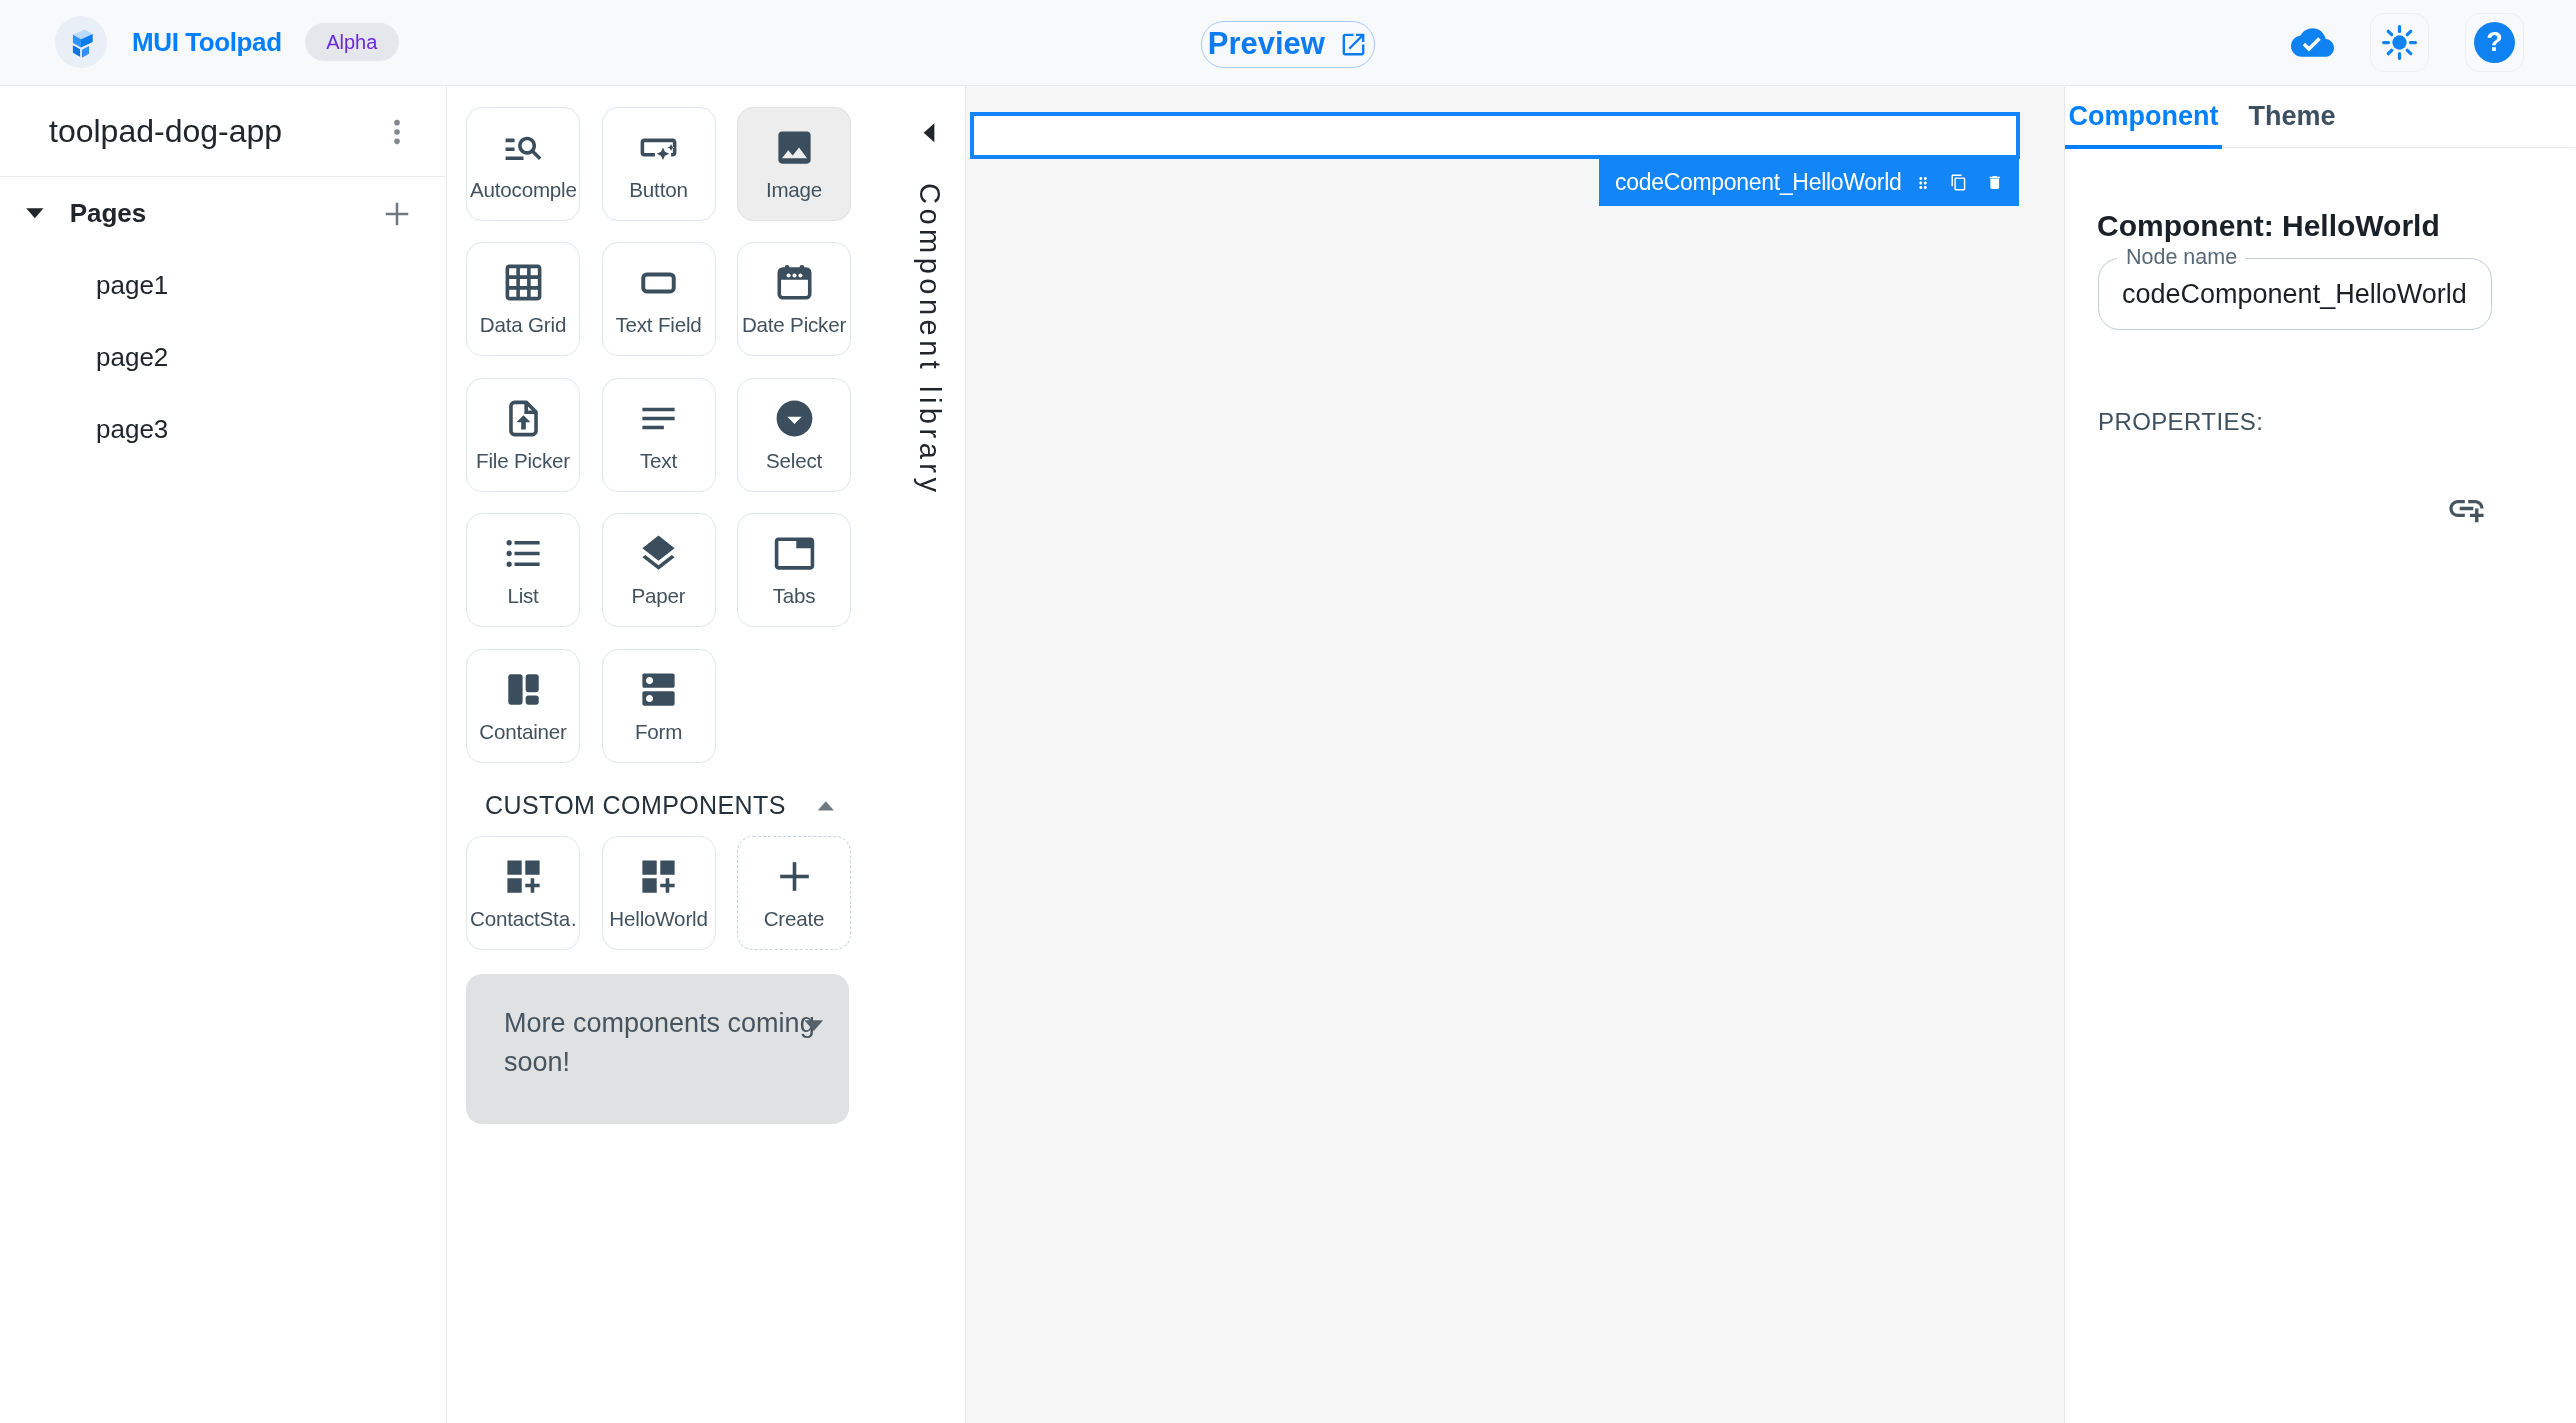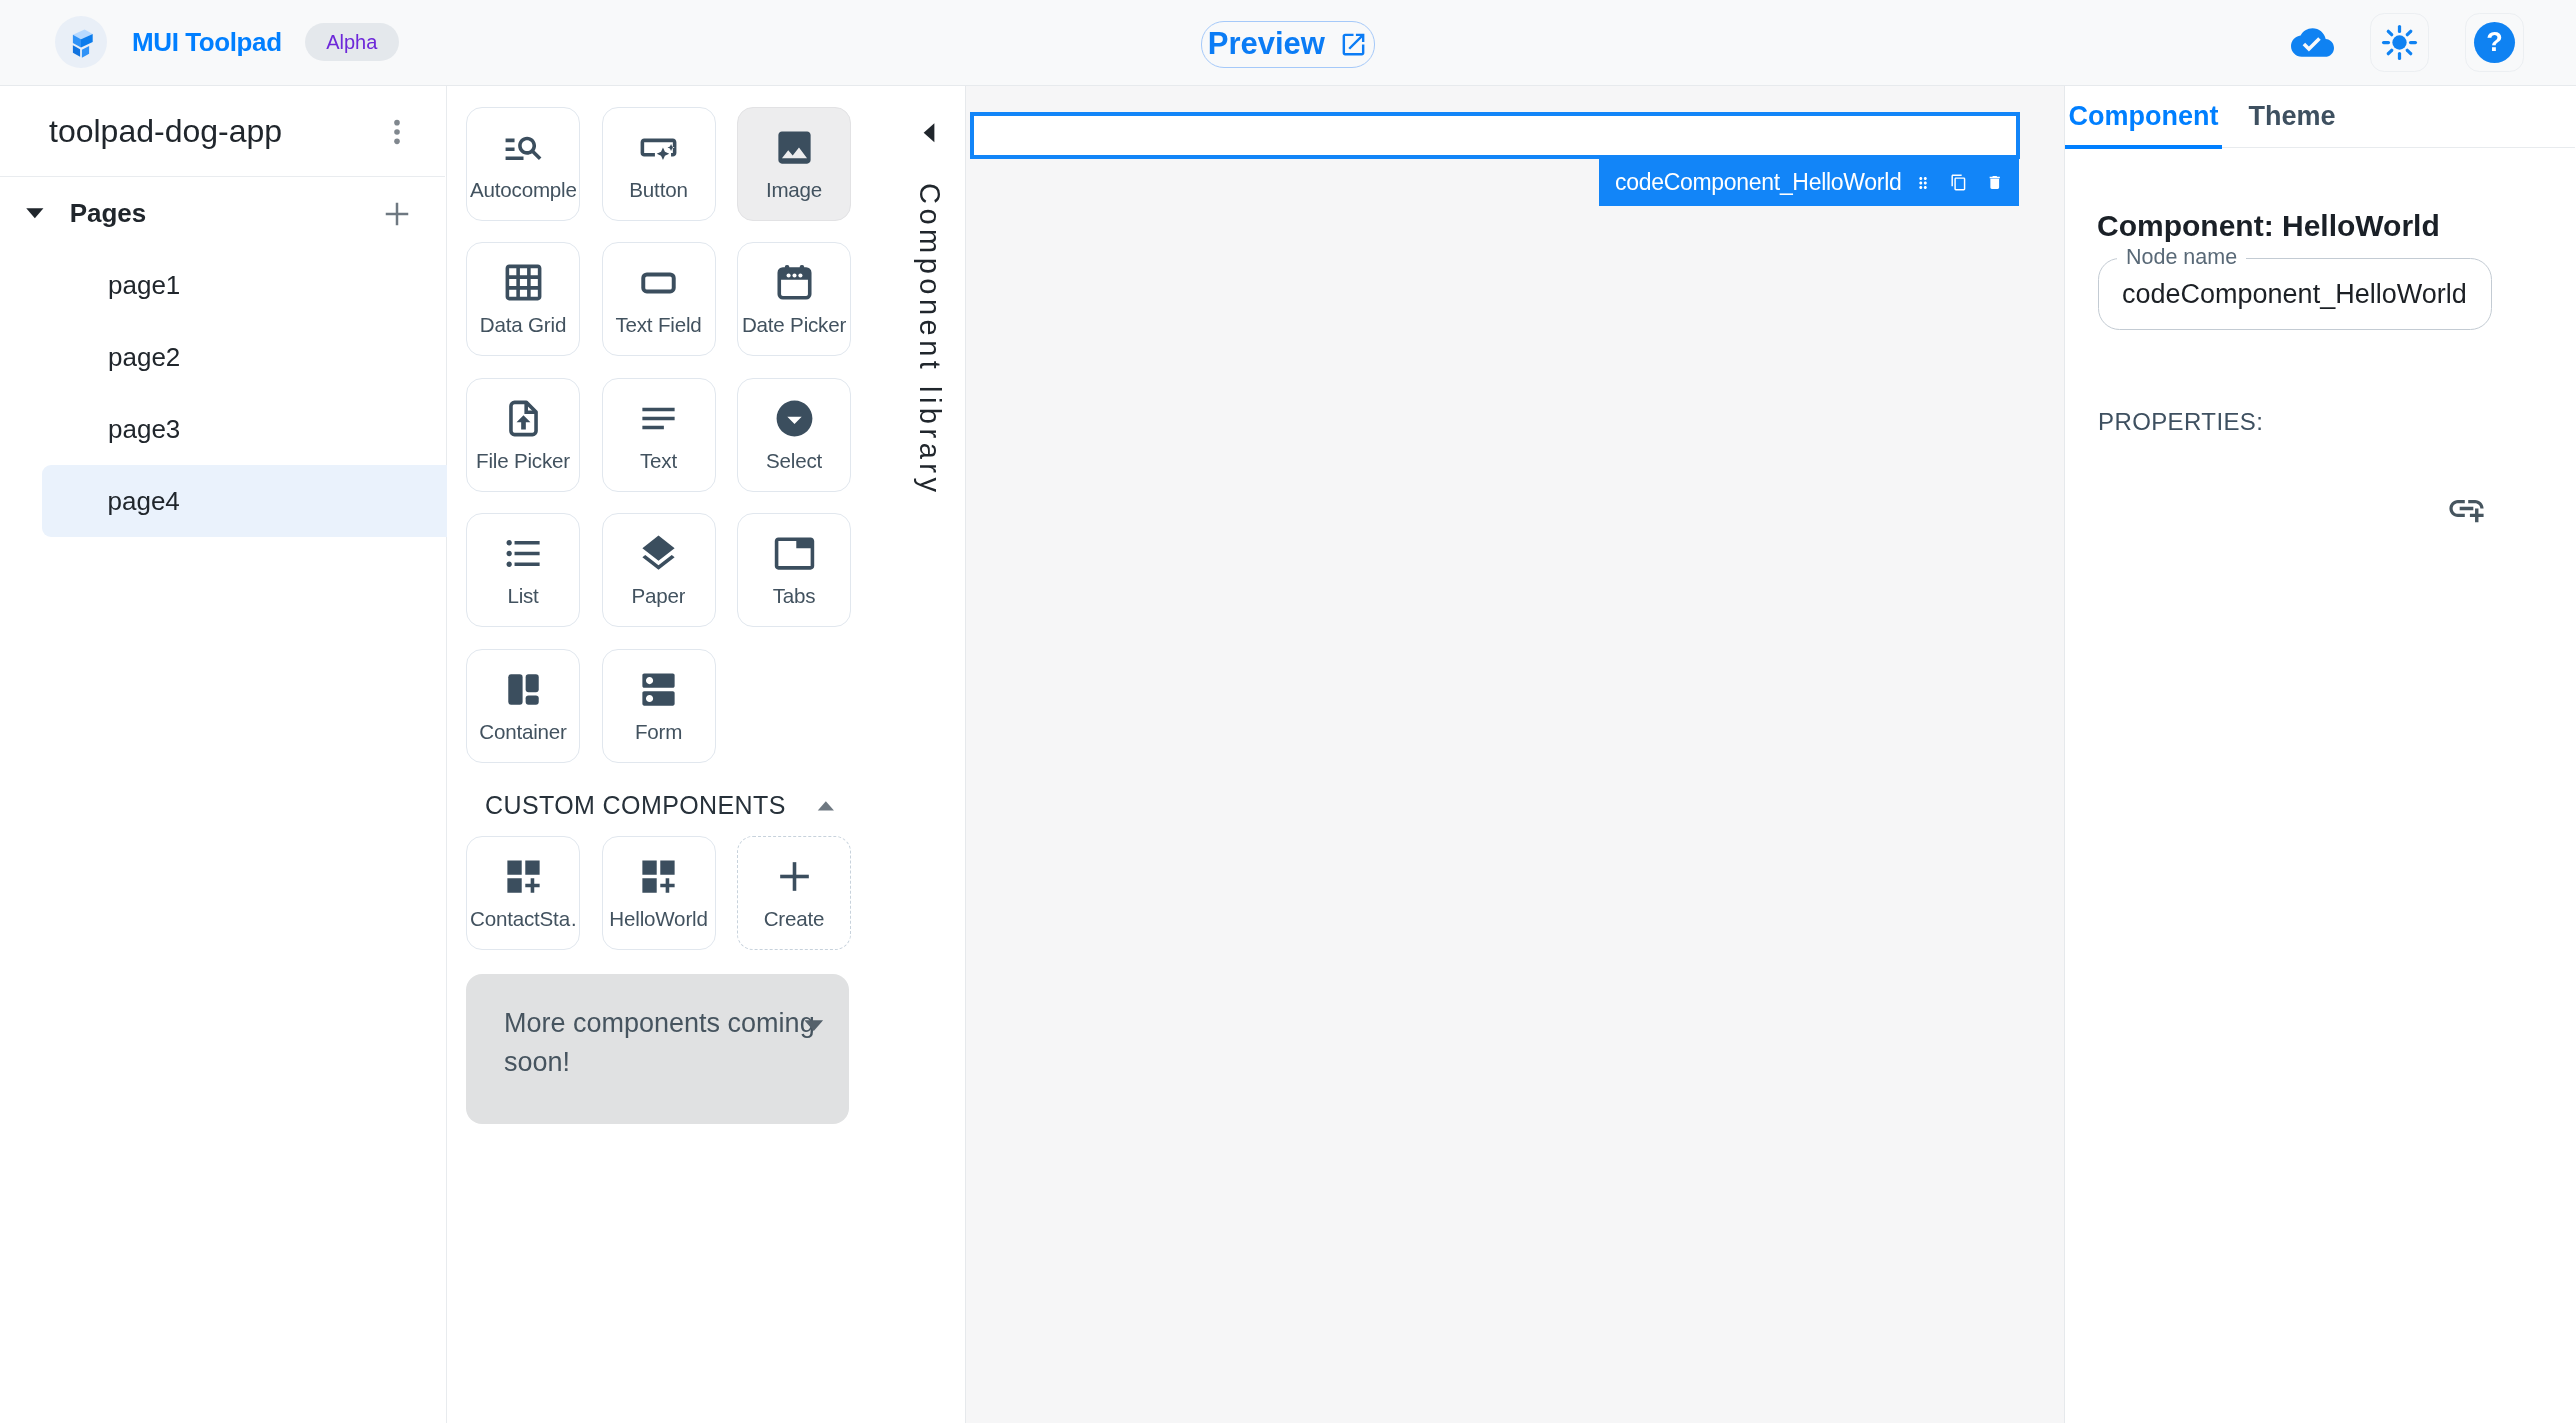--- a/index.html
+++ b/index.html
@@ -31,21 +31,21 @@
   .project-row{position:absolute;left:0;top:0;width:445px;height:91px;border-bottom:1.8px solid #E9ECEF;
                box-sizing:border-box;display:flex;align-items:center;}
   .project-name{margin-left:49px;font-size:32px;color:#20262C;}
   .kebab{position:absolute;right:27px;top:24px;width:43px;height:43px;display:flex;align-items:center;
          justify-content:center;cursor:pointer;}
   .pages-header{position:absolute;left:0;top:100px;width:445px;height:55px;display:flex;align-items:center;font-weight:bold;}
   .caret-down{margin-left:25px;}
   .pages-label{margin-left:25px;font-size:26px;color:#20262C;}
   .plus-btn{margin-left:auto;margin-right:27px;width:43px;height:43px;display:flex;align-items:center;
             justify-content:center;cursor:pointer;}
-  .page-list{position:absolute;left:12px;top:163px;width:445px;}
+  .page-list{position:absolute;left:0;top:163px;width:445px;}
   .page-item{height:72px;display:flex;align-items:center;padding-left:96px;font-size:26px;
              color:#20262C;cursor:pointer;box-sizing:border-box;}
   .page-item.selected{background:#EAF2FC;margin-left:29.5px;padding-left:66px;border-radius:9px 0 0 9px;}
   
   .library{position:absolute;left:447px;top:86px;width:519px;height:1338px;background:#fff;
            border-right:1.8px solid #E6E9EC;box-sizing:border-box;}
   .tiles{position:absolute;left:19px;display:grid;grid-template-columns:repeat(3,114px);gap:21.5px;}
   .tiles.main{top:20.6px;}
   .tiles.custom{top:750px;}
   .tile{width:114px;height:114px;box-sizing:border-box;border:1.8px solid #E1E7EE;border-radius:16px;
@@ -173,21 +173,20 @@
         <line x1="12" y1="3" x2="12" y2="21"></line>
           <line x1="3" y1="12" x2="21" y2="12"></line>
       </svg>
     </div>
   </div>
 
   <div class="page-list">
     <div class="page-item">page1</div>
     <div class="page-item">page2</div>
     <div class="page-item">page3</div>
-    <div class="page-item selected">page4</div>
   </div>
 </aside>
 
 <section class="library">
   <div class="tiles main">
 
     <div class="tile">
       <svg viewBox="0 0 24 24" fill="currentColor">
         <path d="M7 9H2V7h5v2zm0 3H2v2h5v-2zm13.59 7l-3.83-3.83c-.8.52-1.74.83-2.76.83-2.76 0-5-2.24-5-5s2.24-5 5-5 5 2.24 5 5c0 1.02-.31 1.96-.83 2.75L22 17.59 20.59 19zM17 11c0-1.65-1.35-3-3-3s-3 1.35-3 3 1.35 3 3 3 3-1.35 3-3zM2 19h10v-2H2v2z"></path>
       </svg>

